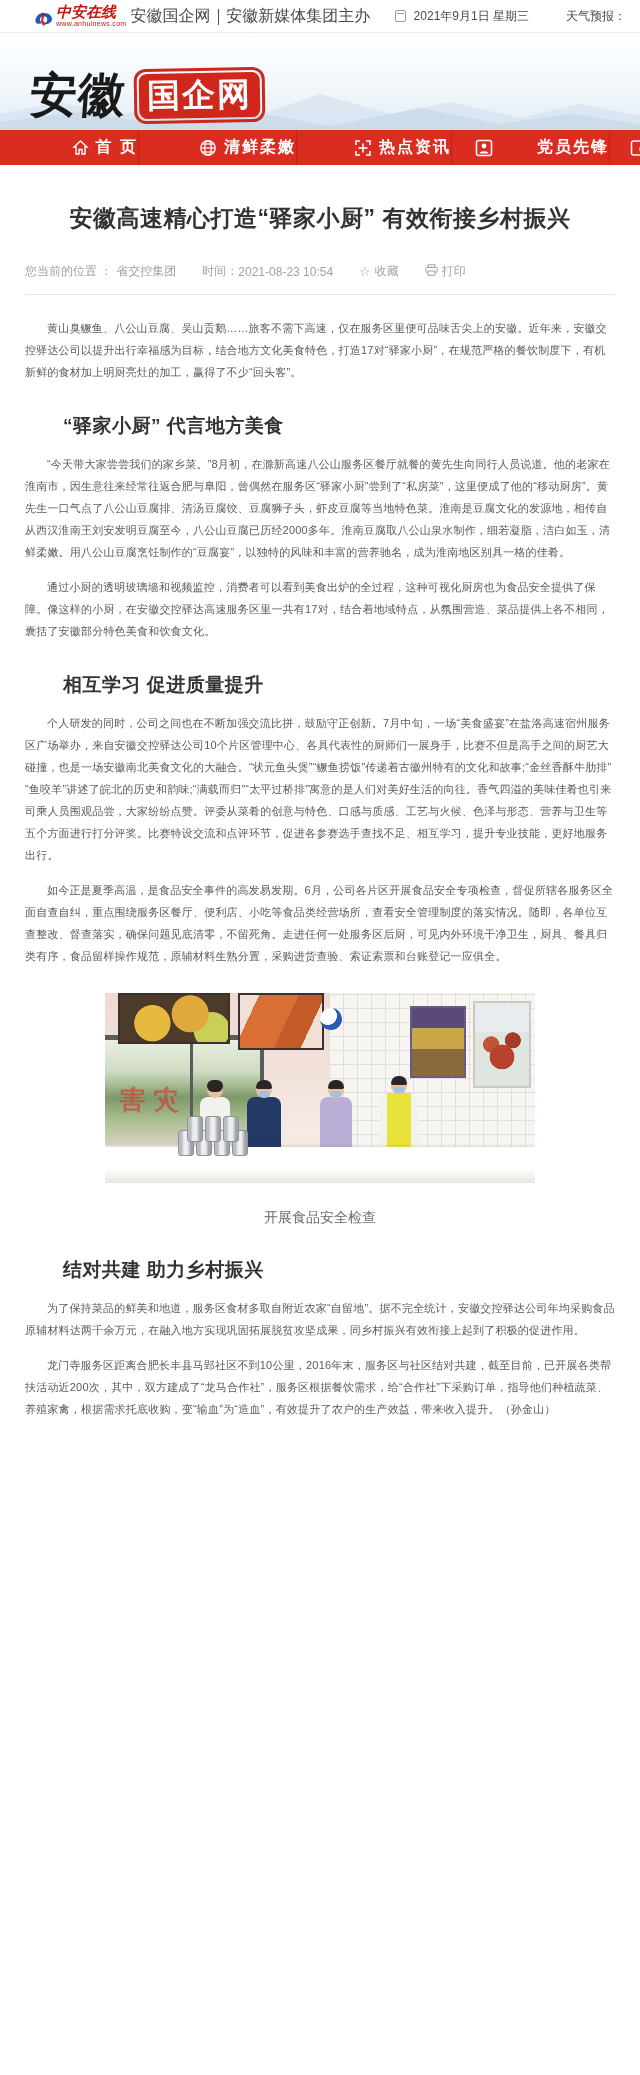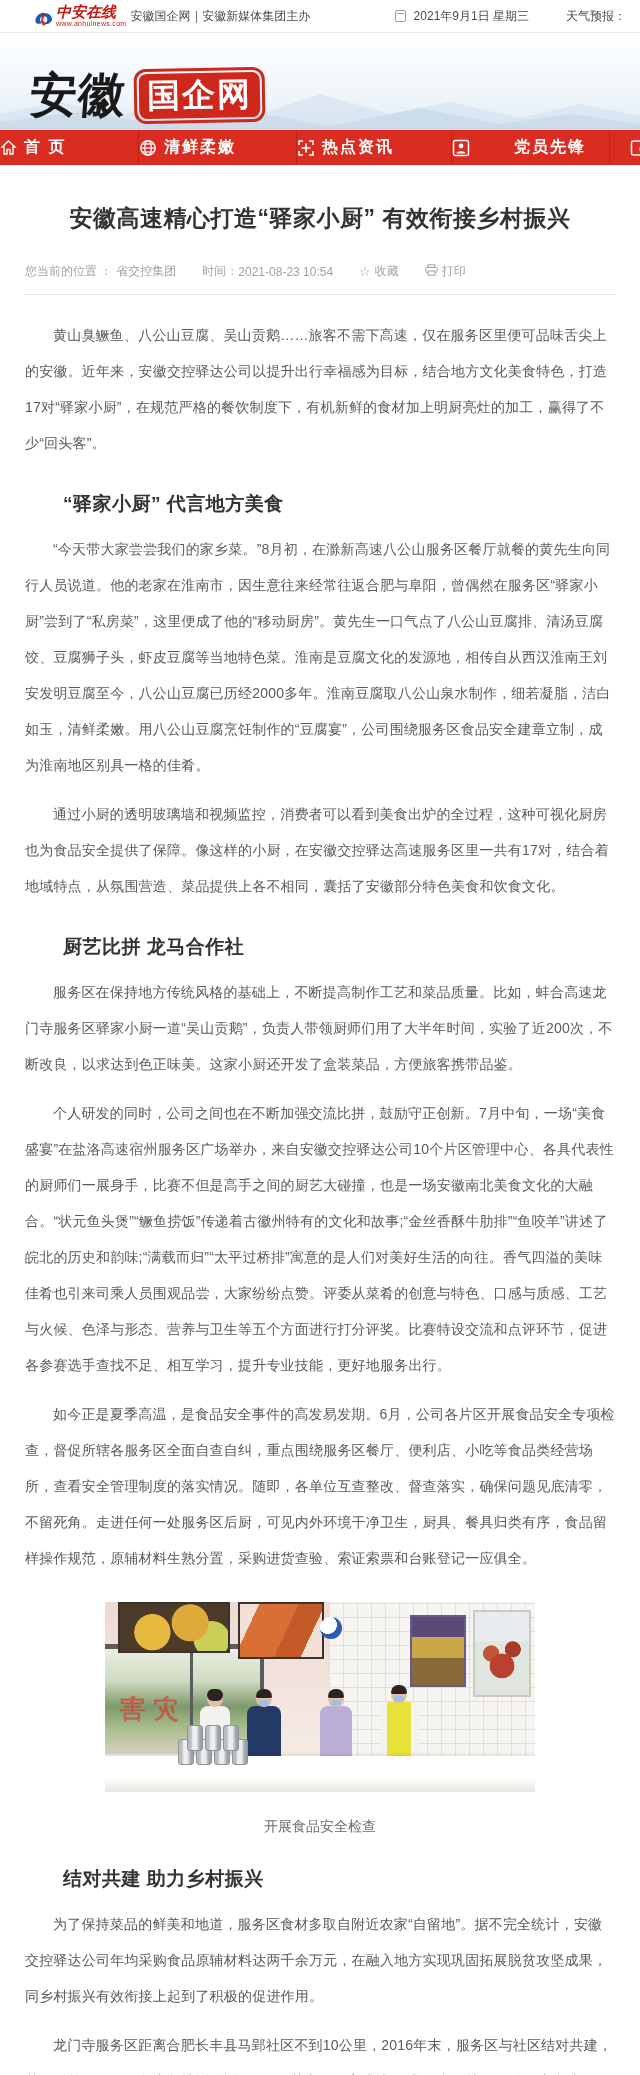--- a/index.html
+++ b/index.html
@@ -16,21 +16,21 @@
     font-size:12px; color:#555;justify-content:space-between;
   }
   .logo-wrap { display:flex; align-items:flex-end; gap:2px; }
   .logo-swirl { width:20px; height:16px; position:relative; }
   .logo-swirl svg { display:block; }
   .logo-main {
     font-family:"DejaVu Serif","Liberation Serif",serif;
     font-weight:bold; font-style:italic; color:#c31812; font-size:15px; line-height:13px;
   }
   .logo-url { color:#c31812; font-size:7px; letter-spacing:.3px; display:block; }
-  .site-label { margin-left:4px; color:#4a4a4a; font-size:12px; }
+  .site-label { margin-left:4px; color:#4a4a4a; font-size:16px; }
   .topbar-right { margin-left:auto; display:flex; align-items:center; gap:8px; color:#4a4a4a; }
   .cal-icon { width:11px; height:12px; border:1px solid #9a9a9a; border-radius:2px; position:relative; display:inline-block; }
   .cal-icon:before { content:""; position:absolute; left:1px; right:1px; top:2px; height:1px; background:#9a9a9a; }
   .weather-label { margin-left:29px; }
   
   .banner {
     height:97px; position:relative; overflow:hidden;
     background:linear-gradient(180deg,#ffffff 0%,#f2f7fc 55%,#e2ecf5 100%);
   }
   .mountains { position:absolute; left:0; right:0; bottom:0; height:46px; }
@@ -45,21 +45,21 @@
     background:transparent; transform:rotate(-1deg);
   }
   .brand-seal-inner {
     background:#d0271c; border-radius:8px; color:#fff; font-weight:bold;
     font-size:33px; letter-spacing:2px; padding:2px 8px 4px;
     font-family:"DejaVu Serif","Liberation Serif",serif;
   }
   
   .nav { height:35px; background:#da2c20; display:flex; overflow:hidden; }
   .nav-item {
-    display:flex; align-items:center; justify-content:flex-start; gap:7px;
+    display:flex; align-items:center; justify-content:flex-end; gap:7px;
     color:#fff; font-size:16px; font-weight:bold; letter-spacing:2px;
     border-right:1px solid #bd2217; cursor:pointer; flex:0 0 auto;
   }
   .nav-item .nicon { display:flex; align-items:center; }
   .nav-item:nth-child(1){ width:139px; }
   .nav-item:nth-child(2){ width:158px; }
   .nav-item:nth-child(3){ width:155px; }
   .nav-item:nth-child(4){ width:158px;gap:44px; }
   .nav-item:nth-child(5){ width:60px; justify-content:flex-start; padding-left:20px; border-right:none; }
   
@@ -71,21 +71,21 @@
   .meta-row {
     margin-top:30px; padding-bottom:14px; border-bottom:1px solid #e4e4e4;
     font-size:12px; color:#a2a2a2; display:flex; align-items:center;
   }
   .meta-row .sep { width:26px; }
   .meta-link { color:#a2a2a2; text-decoration:none; margin-left:4px; cursor:pointer; }
   .meta-act { display:flex; align-items:center; gap:4px; margin-left:26px; cursor:pointer; color:#a2a2a2; }
   .star { font-size:13px; }
   .body-text { margin-top:22px; padding-bottom:26px; }
   .body-text p {
-    font-size:14px; line-height:36px; color:#5a5a5a;
+    font-size:11px; line-height:22px; color:#5a5a5a;
     text-indent:2em; margin:13px 0; letter-spacing:.2px;
   }
   .body-text h3 {
     font-size:19px; color:#333; font-weight:bold; text-indent:2em;
     margin:30px 0 14px; letter-spacing:.5px;
   }
   
   .photo-wrap { margin:26px auto 0; width:430px; }
   .photo {
     width:430px; height:190px; position:relative; overflow:hidden;
@@ -261,25 +261,24 @@
           </svg>
       </span>
       <span>打印</span>
     </span>
   </div>
 
   <div class="body-text">
     <p>黄山臭鳜鱼、八公山豆腐、吴山贡鹅……旅客不需下高速，仅在服务区里便可品味舌尖上的安徽。近年来，安徽交控驿达公司以提升出行幸福感为目标，结合地方文化美食特色，打造17对“驿家小厨”，在规范严格的餐饮制度下，有机新鲜的食材加上明厨亮灶的加工，赢得了不少“回头客”。</p>
 
     <h3>“驿家小厨” 代言地方美食</h3>
-    <p>“今天带大家尝尝我们的家乡菜。”8月初，在滁新高速八公山服务区餐厅就餐的黄先生向同行人员说道。他的老家在淮南市，因生意往来经常往返合肥与阜阳，曾偶然在服务区“驿家小厨”尝到了“私房菜”，这里便成了他的“移动厨房”。黄先生一口气点了八公山豆腐排、清汤豆腐饺、豆腐狮子头，虾皮豆腐等当地特色菜。淮南是豆腐文化的发源地，相传自从西汉淮南王刘安发明豆腐至今，八公山豆腐已历经2000多年。淮南豆腐取八公山泉水制作，细若凝脂，洁白如玉，清鲜柔嫩。用八公山豆腐烹饪制作的“豆腐宴”，公司围绕服务区食品安全建章立制，成为淮南地区别具一格的佳肴。</p>
+    <p>“今天带大家尝尝我们的家乡菜。”8月初，在滁新高速八公山服务区餐厅就餐的黄先生向同行人员说道。他的老家在淮南市，因生意往来经常往返合肥与阜阳，曾偶然在服务区“驿家小厨”尝到了“私房菜”，这里便成了他的“移动厨房”。黄先生一口气点了八公山豆腐排、清汤豆腐饺、豆腐狮子头，虾皮豆腐等当地特色菜。淮南是豆腐文化的发源地，相传自从西汉淮南王刘安发明豆腐至今，八公山豆腐已历经2000多年。淮南豆腐取八公山泉水制作，细若凝脂，洁白如玉，清鲜柔嫩。用八公山豆腐烹饪制作的“豆腐宴”，以独特的风味和丰富的营养驰名，成为淮南地区别具一格的佳肴。</p>
     <p>通过小厨的透明玻璃墙和视频监控，消费者可以看到美食出炉的全过程，这种可视化厨房也为食品安全提供了保障。像这样的小厨，在安徽交控驿达高速服务区里一共有17对，结合着地域特点，从氛围营造、菜品提供上各不相同，囊括了安徽部分特色美食和饮食文化。</p>
 
-    <h3>厨艺比拼 龙马合作社</h3>
-    <p>服务区在保持地方传统风格的基础上，不断提高制作工艺和菜品质量。比如，蚌合高速龙门寺服务区驿家小厨一道“吴山贡鹅”，负责人带领厨师们用了大半年时间，实验了近200次，不断改良，以求达到色正味美。这家小厨还开发了盒装菜品，方便旅客携带品鉴。</p>
+    <h3>相互学习 促进质量提升</h3>
     <p>个人研发的同时，公司之间也在不断加强交流比拼，鼓励守正创新。7月中旬，一场“美食盛宴”在盐洛高速宿州服务区广场举办，来自安徽交控驿达公司10个片区管理中心、各具代表性的厨师们一展身手，比赛不但是高手之间的厨艺大碰撞，也是一场安徽南北美食文化的大融合。“状元鱼头煲”“鳜鱼捞饭”传递着古徽州特有的文化和故事;“金丝香酥牛肋排”“鱼咬羊”讲述了皖北的历史和韵味;“满载而归”“太平过桥排”寓意的是人们对美好生活的向往。香气四溢的美味佳肴也引来司乘人员围观品尝，大家纷纷点赞。评委从菜肴的创意与特色、口感与质感、工艺与火候、色泽与形态、营养与卫生等五个方面进行打分评奖。比赛特设交流和点评环节，促进各参赛选手查找不足、相互学习，提升专业技能，更好地服务出行。</p>
 
     <p>如今正是夏季高温，是食品安全事件的高发易发期。6月，公司各片区开展食品安全专项检查，督促所辖各服务区全面自查自纠，重点围绕服务区餐厅、便利店、小吃等食品类经营场所，查看安全管理制度的落实情况。随即，各单位互查整改、督查落实，确保问题见底清零，不留死角。走进任何一处服务区后厨，可见内外环境干净卫生，厨具、餐具归类有序，食品留样操作规范，原辅材料生熟分置，采购进货查验、索证索票和台账登记一应俱全。</p>
 
     <div class="photo-wrap">
       <div class="photo">
         <div class="ph-tiles"></div>
         <div class="ph-window">
           <span class="ph-window-text">灾害</span>
         </div>

